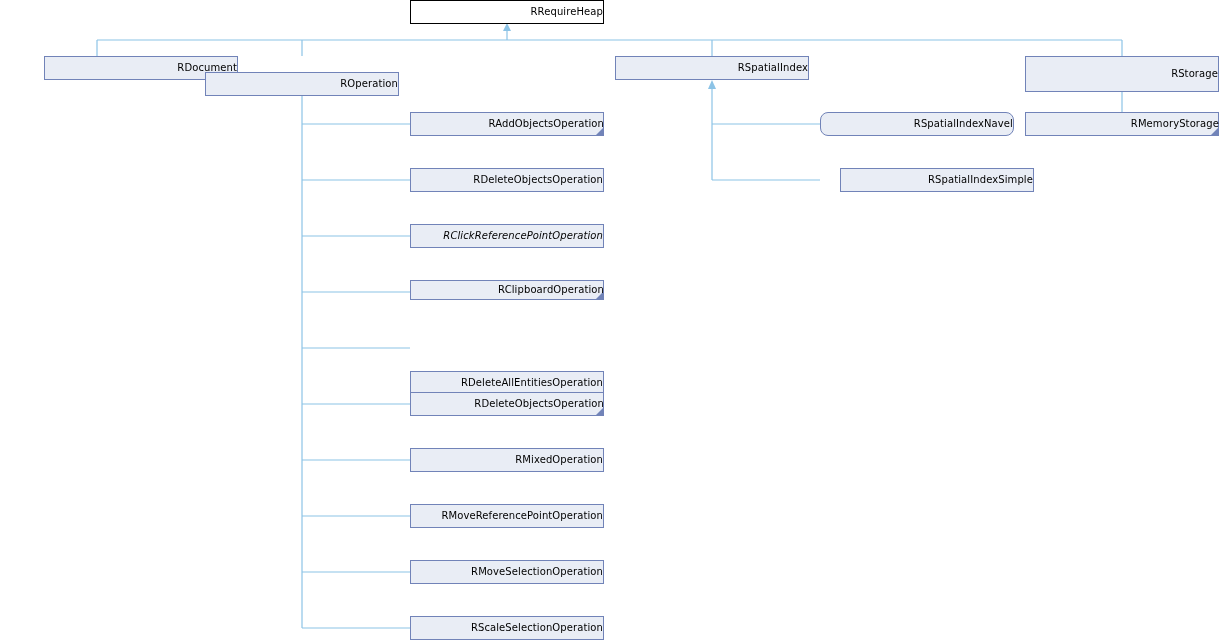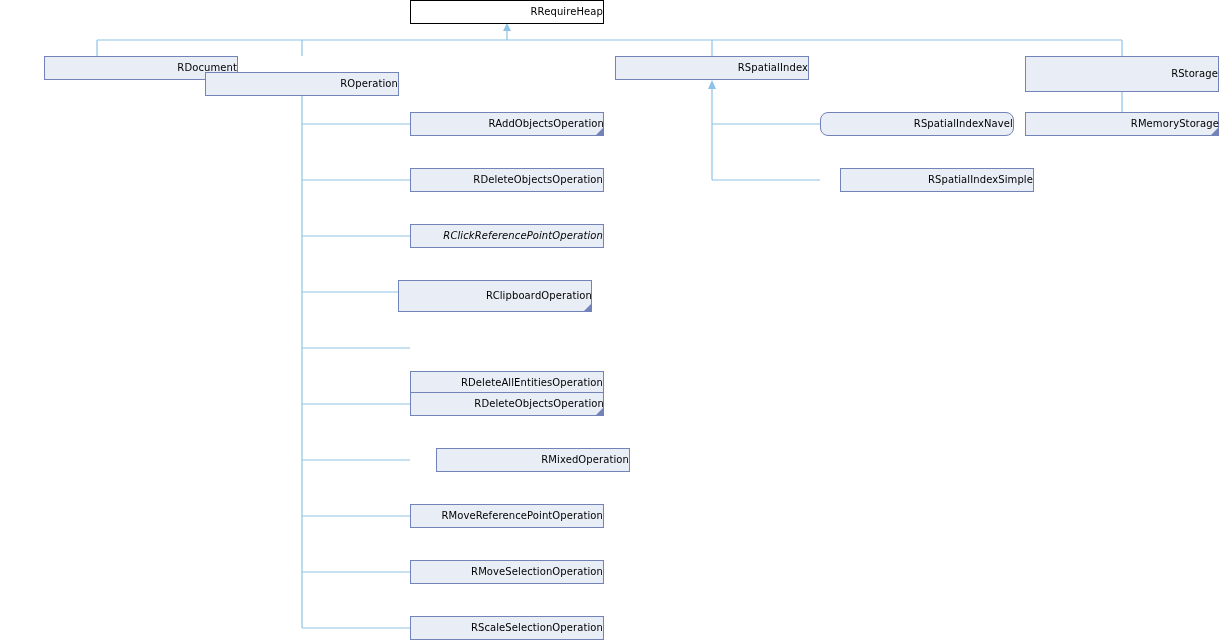--- a/index.html
+++ b/index.html
@@ -138,34 +138,34 @@
         <span class="fold-bg"></span>
         <span class="fold-corner"></span>
         <span class="label">RAddObjectsOperation</span>
       </div>
       <div class="node" style="left: 410px; top: 168px; width: 194px; height: 24px;">
         <span class="label">RDeleteObjectsOperation</span>
       </div>
       <div class="node" style="left: 410px; top: 224px; width: 194px; height: 24px; font-style: italic;">
         <span class="label">RClickReferencePointOperation</span>
       </div>
-      <div class="node folded" style="left: 398px; top: 280px; width: 194px; height: 32px;">
+      <div class="node folded" style="left: 410px; top: 280px; width: 194px; height: 20px;">
         <span class="fold-bg"></span>
         <span class="fold-corner"></span>
         <span class="label">RClipboardOperation</span>
       </div>
       <div class="node" style="left: 410px; top: 336px; width: 194px; height: 24px; margin-top: 35px;">
         <span class="label">RDeleteAllEntitiesOperation</span>
       </div>
       <div class="node folded" style="left: 410px; top: 392px; width: 194px; height: 24px;">
         <span class="fold-bg"></span>
         <span class="fold-corner"></span>
         <span class="label">RDeleteObjectsOperation</span>
       </div>
-      <div class="node" style="left: 410px; top: 448px; width: 194px; height: 24px; margin-left: 26px;">
+      <div class="node" style="left: 410px; top: 448px; width: 194px; height: 24px;">
         <span class="label">RMixedOperation</span>
       </div>
       <div class="node" style="left: 410px; top: 504px; width: 194px; height: 24px;">
         <span class="label">RMoveReferencePointOperation</span>
       </div>
       <div class="node" style="left: 410px; top: 560px; width: 194px; height: 24px;">
         <span class="label">RMoveSelectionOperation</span>
       </div>
       <div class="node" style="left: 410px; top: 616px; width: 194px; height: 24px;">
         <span class="label">RScaleSelectionOperation</span>

